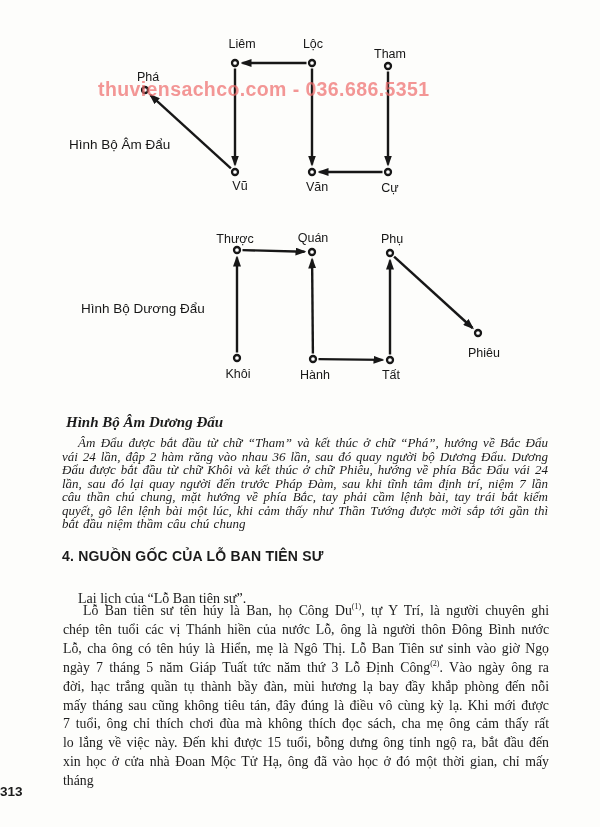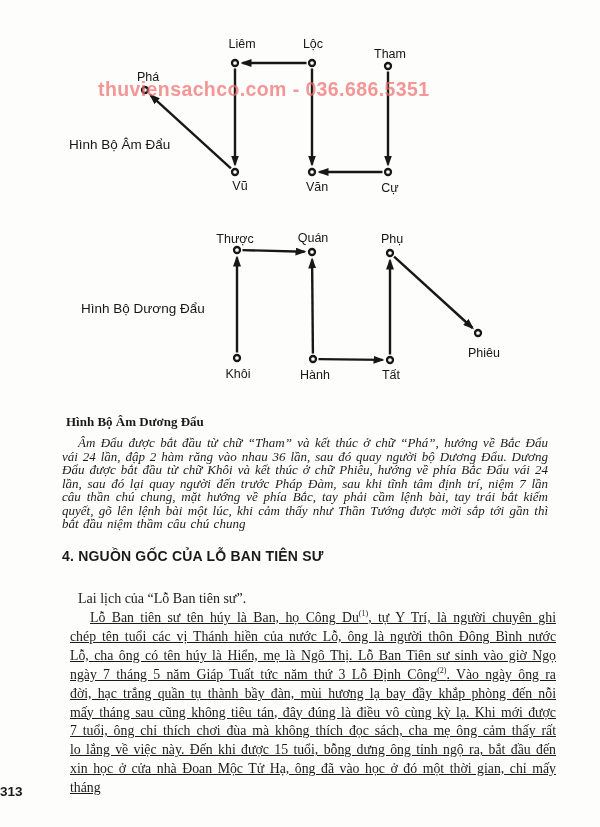--- a/index.html
+++ b/index.html
@@ -18,40 +18,40 @@
   .dg-label{font-family:"Liberation Sans",sans-serif;font-size:12.5px;fill:#171717;text-anchor:middle;}
   .dg-title{font-family:"Liberation Sans",sans-serif;font-size:13.5px;fill:#171717;}
   .watermark{
     position:absolute;left:98px;top:78px;z-index:2;
     font-family:"Liberation Sans",sans-serif;
     font-weight:bold;font-size:19.5px;letter-spacing:.4px;
     white-space:nowrap;
   }
   .caption-title{
     position:absolute;left:66px;top:414px;width:480px;
-    font-weight:bold;font-size:13px;
+    font-weight:bold;font-style:italic;font-size:15px;
   }
   .caption-body{
     position:absolute;left:62px;top:436px;width:486px;
     font-style:italic;font-size:13px;line-height:13.5px;
     text-align:justify;text-indent:16px;word-spacing:1.2px;
   }
   .section-heading{
     position:absolute;left:62px;top:548px;width:486px;margin:0;
     font-family:"Liberation Sans",sans-serif;
     font-weight:bold;font-size:14px;letter-spacing:.2px;
   }
   .intro{
     position:absolute;left:62px;top:575px;width:486px;margin:16px;
     font-size:14px;
   }
   .body-para{
-    position:absolute;left:62px;top:601px;width:486px;margin:8px;
+    position:absolute;left:62px;top:601px;width:486px;margin:1px;
     font-size:13.8px;line-height:18.9px;
-    text-align:justify;text-indent:20px;word-spacing:1.6px;text-decoration:underline;
+    text-align:justify;text-indent:20px;word-spacing:1.6px;
   }
   .body-para sup{font-size:8px;line-height:0;}
   .page-number{
     position:absolute;left:0;top:784px;width:578px;
     text-align:left;
     font-family:"Liberation Sans",sans-serif;
     font-weight:bold;font-size:13.5px;
   }
 </style>
 </head>

